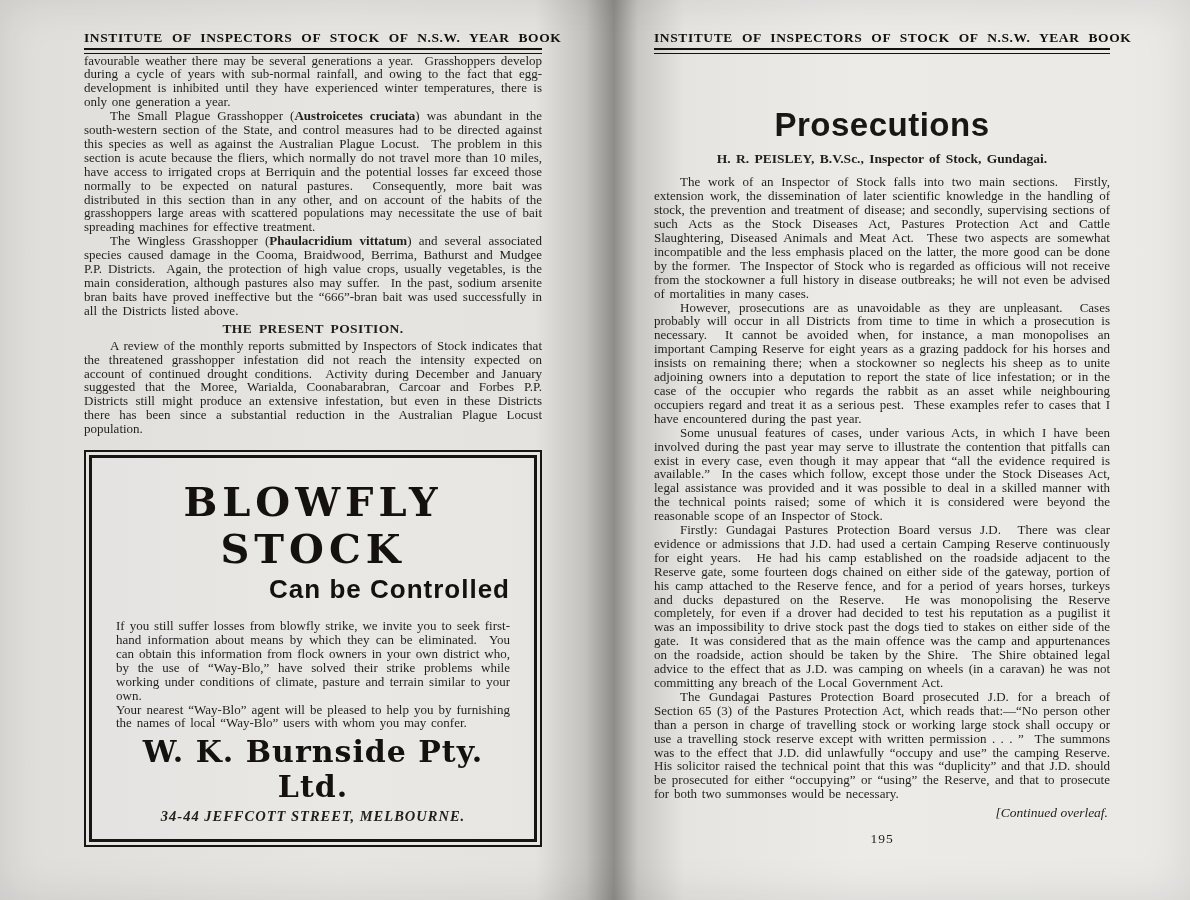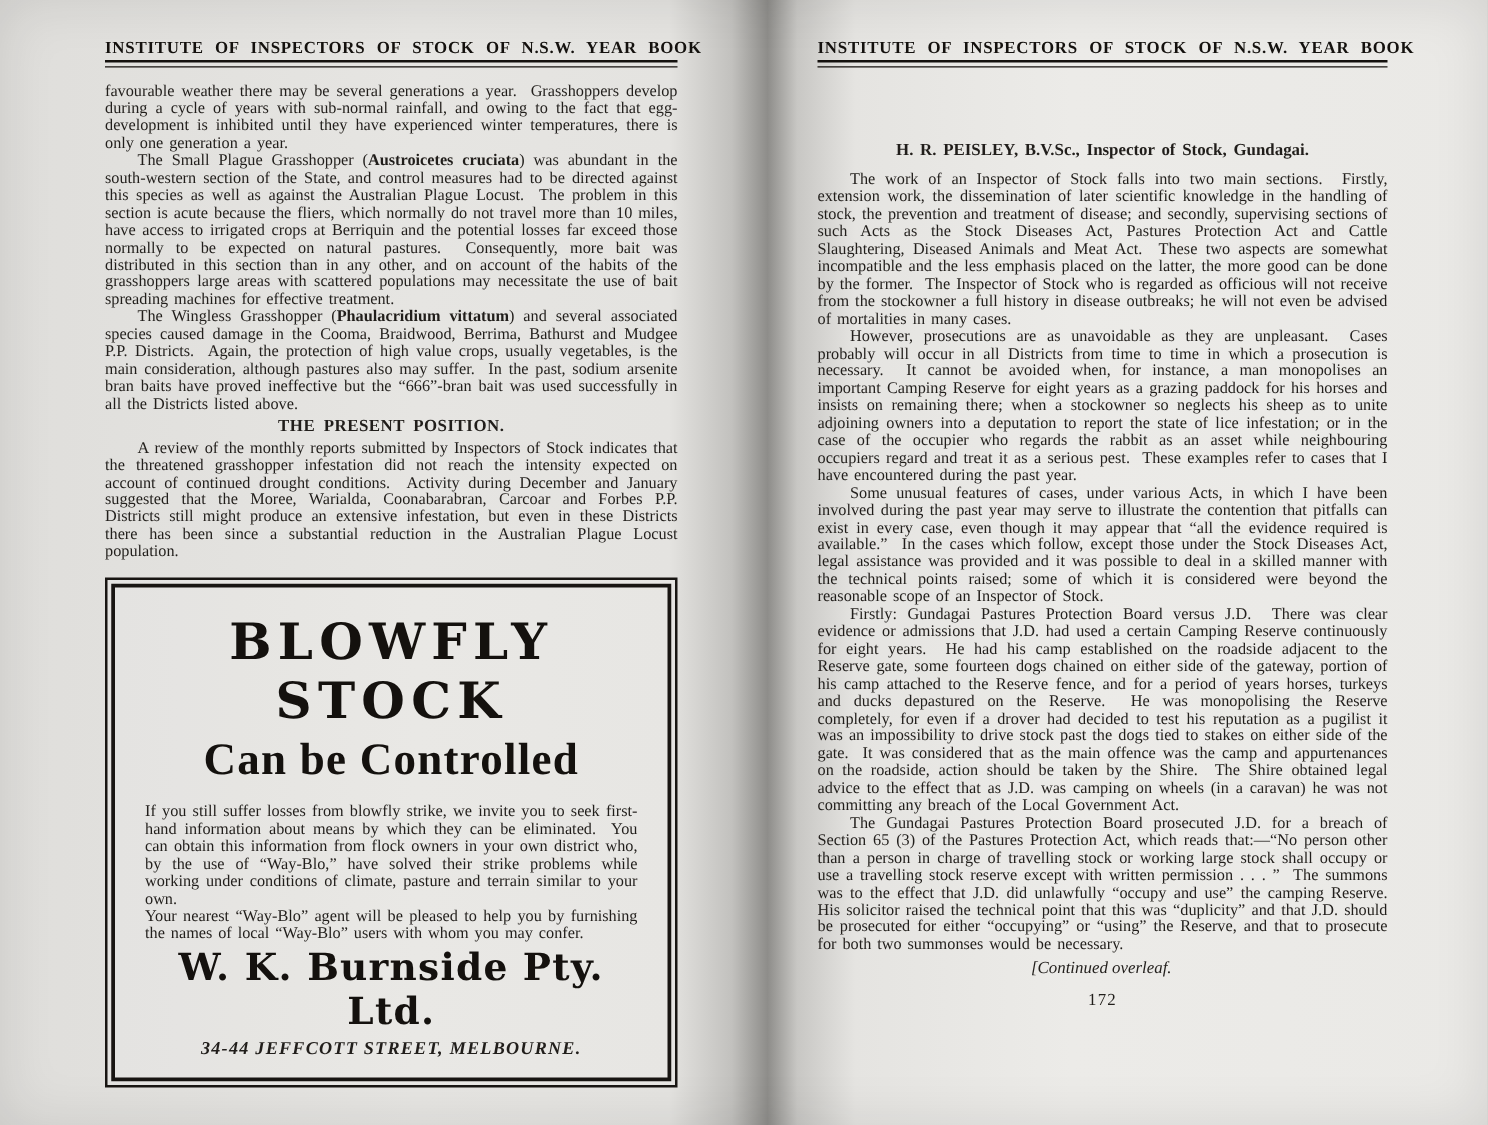--- a/index.html
+++ b/index.html
@@ -19,21 +19,21 @@
   }
   .page{position:absolute;top:4px;height:900px;overflow:hidden;}
   .page-left{left:0;width:600px;padding:26px 58px 0 84px;box-sizing:border-box;}
   .page-right{left:600px;width:590px;padding:26px 80px 0 54px;box-sizing:border-box;}
   .running-header{
     text-align:center;font-weight:bold;font-size:13.5px;
     letter-spacing:0.6px;word-spacing:5px;color:#14110e;
     white-space:nowrap;
   }
   .header-rule{border-top:2.5px solid #14110e;border-bottom:1px solid #14110e;height:2.5px;margin-top:2px;}
-  .body-copy{margin-top:12px;}
+  .body-copy{}
   .para{
     margin:0;font-size:13px;line-height:1.07;text-align:justify;
     white-space:pre-wrap;word-spacing:1.5px;
   }
   .para.indent{text-indent:26px;}
   .section-heading{
     text-align:center;font-weight:bold;font-size:13.5px;
     margin:3px 0 2px;letter-spacing:0.4px;word-spacing:3px;
   }
   .article-title{
@@ -43,32 +43,32 @@
   }
   .article-subtitle{
     text-align:center;font-weight:bold;font-size:13.5px;
     letter-spacing:0.5px;word-spacing:3px;margin:2px 0 2px;
   }
   .article-byline{
     text-align:center;font-weight:bold;font-size:13.5px;
     word-spacing:2px;margin:2px 0 8px;
   }
   .continued-note{
-    text-align:center;font-style:italic;font-size:13.5px;margin:4px 2px 0 0;
+    text-align:right;font-style:italic;font-size:13.5px;margin:4px 2px 0 0;
   }
   .page-number{display:block;text-align:center;font-size:13.5px;margin-top:10px;letter-spacing:1px;}
   .ad-box{border:2px solid #181512;margin-top:14px;background:rgba(255,255,255,0.12);}
   .ad-box-inner{border:3px solid #181512;margin:3px;padding:12px 24px 14px;}
   .ad-title-main{
     font-family:"DejaVu Serif",serif;font-weight:bold;text-align:center;
     font-size:40px;letter-spacing:5px;margin:8px 0 2px;color:#14110e;
   }
   .ad-title-sub{
-    font-family:Liberation Serif, serif;font-weight:bold;text-align:center;
-    font-size:36px;letter-spacing:1px;margin:0 0 14px;color:#14110e;
+    font-family:Liberation Sans, sans-serif;font-weight:bold;text-align:right;
+    font-size:26px;letter-spacing:1px;margin:0 0 14px;color:#14110e;
   }
   .ad-copy .para{font-size:13px;}
   .ad-note{
     text-align:center;font-style:italic;font-size:13.5px;line-height:1.25;
     margin:12px auto 10px;width:78%;
   }
   .ad-company{
     font-family:"DejaVu Serif",serif;font-weight:bold;text-align:center;
     font-size:30px;letter-spacing:1px;margin:4px 0 4px;color:#14110e;
   }
@@ -114,30 +114,30 @@
 
   </div>
 
   <div class="page page-right">
     <div>
       <div class="running-header">INSTITUTE OF INSPECTORS OF STOCK OF N.S.W. YEAR BOOK</div>
       <div class="header-rule"></div>
     </div>
 
     <h1 class="article-title"><br>
-      </h1>
+      <span>Prosecutions</span></h1>
 
     <div class="article-byline">H. R. PEISLEY, B.V.Sc., Inspector of Stock, Gundagai.</div>
 
     <div>
         <p class="para indent"><span>The work of an Inspector of Stock falls into two main sections.  Firstly, extension work, the dissemination of later scientific knowledge in the handling of stock, the prevention and treatment of disease; and secondly, supervising sections of such Acts as the Stock Diseases Act, Pastures Protection Act and Cattle Slaughtering, Diseased Animals and Meat Act.  These two aspects are somewhat incompatible and the less emphasis placed on the latter, the more good can be done by the former.  The Inspector of Stock who is regarded as officious will not receive from the stockowner a full history in disease outbreaks; he will not even be advised of mortalities in many cases.</span></p>
         <p class="para indent"><span>However, prosecutions are as unavoidable as they are unpleasant.  Cases probably will occur in all Districts from time to time in which a prosecution is necessary.  It cannot be avoided when, for instance, a man monopolises an important Camping Reserve for eight years as a grazing paddock for his horses and insists on remaining there; when a stockowner so neglects his sheep as to unite adjoining owners into a deputation to report the state of lice infestation; or in the case of the occupier who regards the rabbit as an asset while neighbouring occupiers regard and treat it as a serious pest.  These examples refer to cases that I have encountered during the past year.</span></p>
         <p class="para indent"><span>Some unusual features of cases, under various Acts, in which I have been involved during the past year may serve to illustrate the contention that pitfalls can exist in every case, even though it may appear that “all the evidence required is available.”  In the cases which follow, except those under the Stock Diseases Act, legal assistance was provided and it was possible to deal in a skilled manner with the technical points raised; some of which it is considered were beyond the reasonable scope of an Inspector of Stock.</span></p>
         <p class="para indent"><span>Firstly: Gundagai Pastures Protection Board versus J.D.  There was clear evidence or admissions that J.D. had used a certain Camping Reserve continuously for eight years.  He had his camp established on the roadside adjacent to the Reserve gate, some fourteen dogs chained on either side of the gateway, portion of his camp attached to the Reserve fence, and for a period of years horses, turkeys and ducks depastured on the Reserve.  He was monopolising the Reserve completely, for even if a drover had decided to test his reputation as a pugilist it was an impossibility to drive stock past the dogs tied to stakes on either side of the gate.  It was considered that as the main offence was the camp and appurtenances on the roadside, action should be taken by the Shire.  The Shire obtained legal advice to the effect that as J.D. was camping on wheels (in a caravan) he was not committing any breach of the Local Government Act.</span></p>
         <p class="para indent"><span>The Gundagai Pastures Protection Board prosecuted J.D. for a breach of Section 65 (3) of the Pastures Protection Act, which reads that:—“No person other than a person in charge of travelling stock or working large stock shall occupy or use a travelling stock reserve except with written permission . . . ”  The summons was to the effect that J.D. did unlawfully “occupy and use” the camping Reserve.  His solicitor raised the technical point that this was “duplicity” and that J.D. should be prosecuted for either “occupying” or “using” the Reserve, and that to prosecute for both two summonses would be necessary.</span></p>
       </div>
 
     <div class="continued-note">[Continued overleaf.</div>
 
-    <span class="page-number">172</span>
+    <span class="page-number">195</span>
   </div>
 
 </div>
 
 </body></html>

